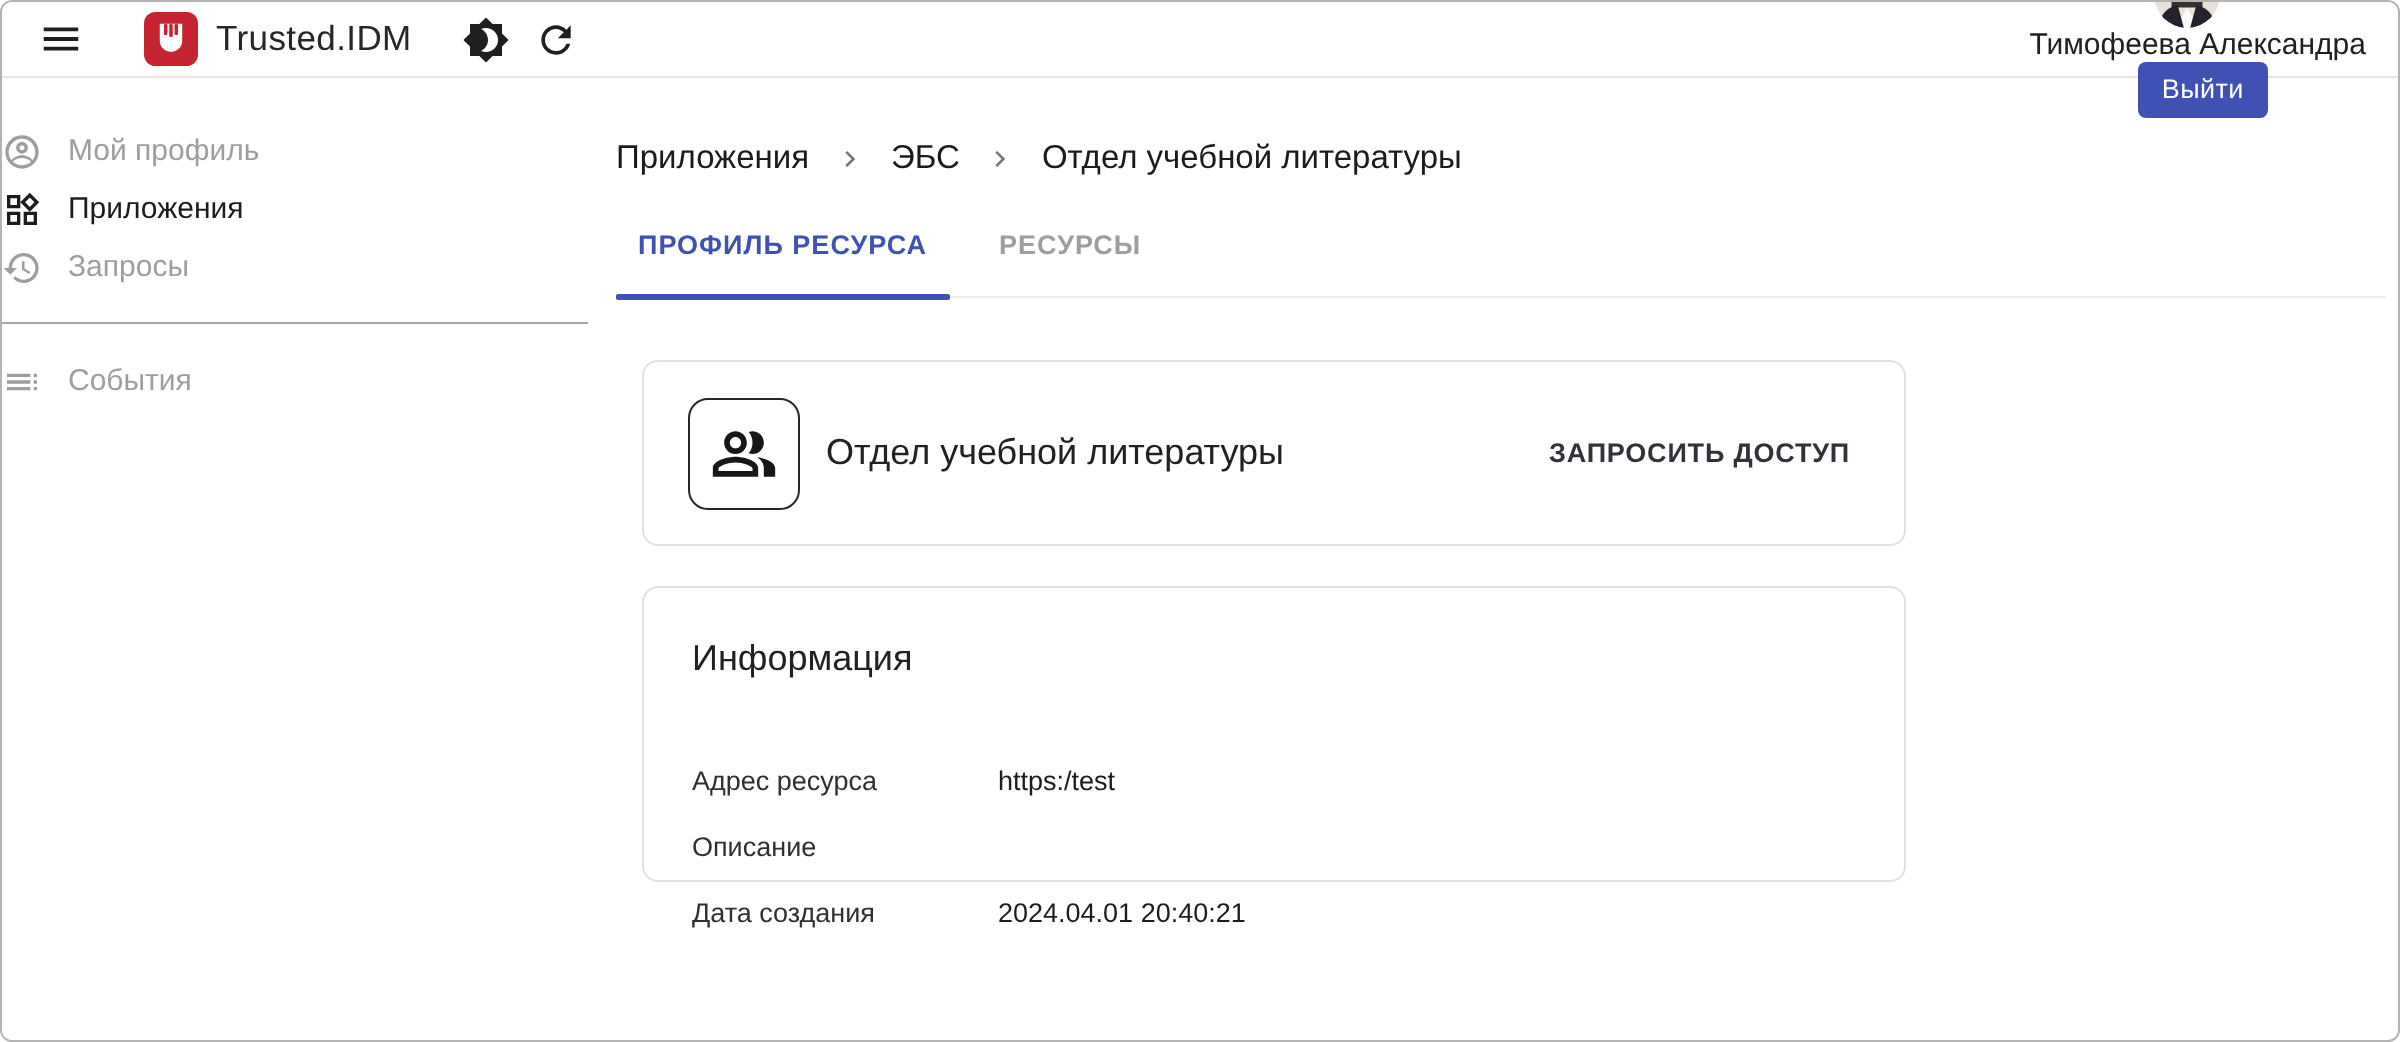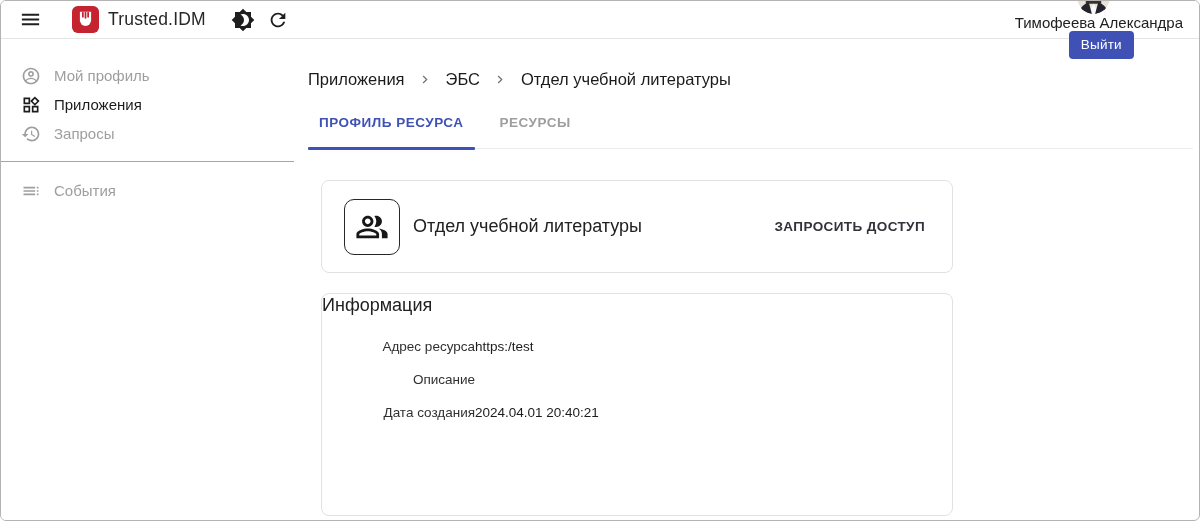--- a/index.html
+++ b/index.html
@@ -36,21 +36,21 @@
   .user-name { font-size:15px; color:#212121; margin-left:11px; }
   .logout-btn {
     margin-left:16px; height:28px; padding:0 12px;
     background:#3f51b5; color:#fff; border:none; border-radius:4px;
     font-size:13.5px; font-family:inherit; cursor:pointer; letter-spacing:.2px;
   }
 
   
   .sidebar { position:absolute; top:50px; left:0; width:293px; bottom:0; padding-top:10px; background:#fff; }
   .side-item {
-    display:flex; align-items:center; height:29px; padding-left:20px; gap:13px;
+    display:flex; align-items:center; height:29px; gap:13px;
     color:#9e9e9e; cursor:pointer; font-size:15px;
   }
   .side-item.active { color:#1c1c1c; }
   .side-icon { width:20px; height:20px; display:flex; align-items:center; }
   .side-icon svg { width:20px; height:20px; fill:currentColor; }
   .sidebar-divider { border-top:1px solid #a6a6a6; margin:13px 0 14px 0; }
 
   
   .main { position:absolute; left:307px; top:50px; right:0; bottom:0; }
 
@@ -85,23 +85,23 @@
     width:56px; height:56px; border:1.5px solid #262626; border-radius:10px;
     display:flex; align-items:center; justify-content:center; flex:none;
   }
   .resource-icon-box svg { width:34px; height:34px; fill:#171717; }
   .resource-title { font-size:18px; color:#212121; margin-left:13px; }
   .request-access {
     margin-left:auto; margin-right:27px; background:none; border:none; cursor:pointer;
     font-family:inherit; font-size:13.5px; font-weight:bold; letter-spacing:.4px; color:#32323a;
   }
 
-  .info-card { top:242px; height:223px; }
+  .info-card { top:242px; height:148px; padding:24px; }
   .info-title { font-size:18px; font-weight:normal; color:#212121; line-height:22px; }
-  .info-rows { margin-top:20px;text-align:right; }
+  .info-rows { margin-top:40px; }
   .info-row { display:flex; align-items:center; height:20px; margin-bottom:13px; }
   .info-label { width:153px; flex:none; font-size:13.5px; color:#303030; }
   .info-value { font-size:13.5px; color:#1c1c1c; }
 </style>
 </head>
 <body>
 
 <div class="viewport">
 
   <header class="topbar">

